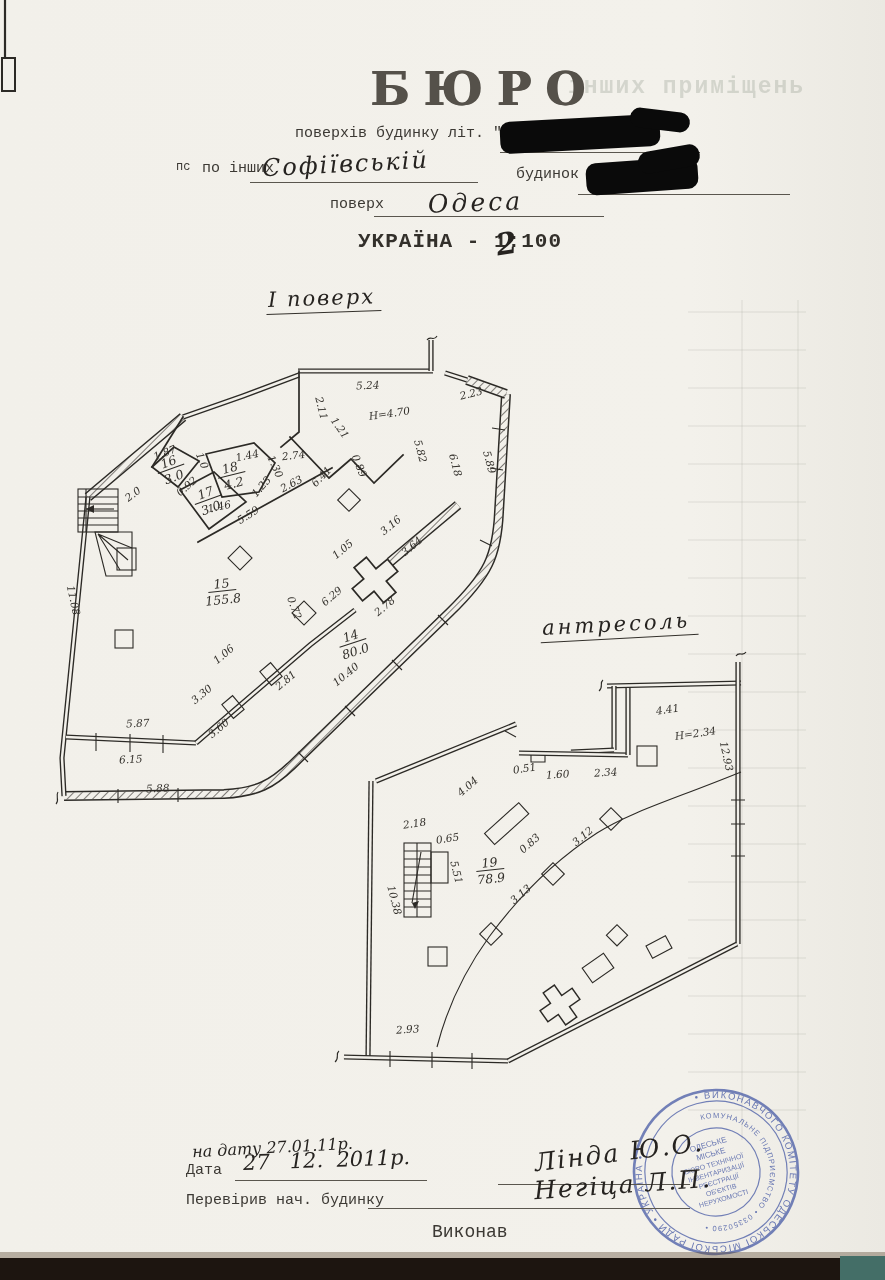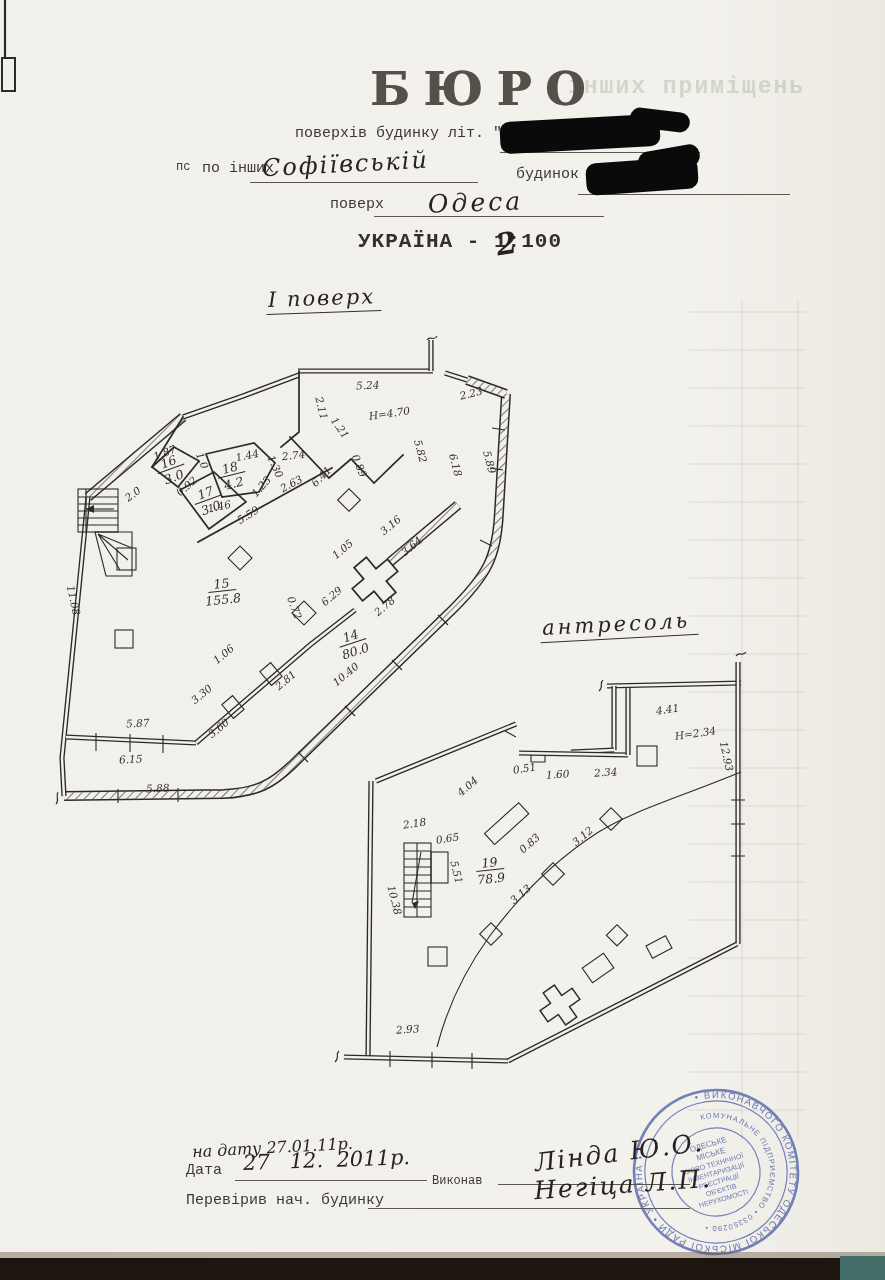--- a/index.html
+++ b/index.html
@@ -326,20 +326,20 @@
   <div class="abs print" style="left:358px;top:230px;font-size:21px;font-weight:bold;letter-spacing:1px;color:#33302b"><span>УКРАЇНА - 1:</span><span>100</span></div>
   <div class="abs hand" style="left:496px;top:226px;font-size:30px;font-weight:bold;transform:rotate(-9deg)">2</div>
 
   <div class="abs hand" style="left:266px;top:286px;font-size:21px;letter-spacing:2px;border-bottom:1.6px solid #33302b;padding:0 6px 2px 2px;transform:rotate(-2deg)">І поверх</div>
   <div class="abs hand" style="left:540px;top:612px;font-size:21px;letter-spacing:3px;border-bottom:1.6px solid #33302b;padding:0 8px 2px 2px;transform:rotate(-3deg)">антресоль</div>
 
   <div class="abs hand" style="left:192px;top:1138px;font-size:16px;transform:rotate(-3deg)">на дату 27.01.11р.</div>
   <div class="abs print" style="left:186px;top:1162px;font-size:15px">Дата</div>
   <div class="abs hand" style="left:243px;top:1148px;font-size:21px;white-space:pre;transform:rotate(-2deg)">27   12.  2011р.</div>
   <div class="abs uline" style="left:235px;top:1180px;width:192px"></div>
-  <div class="abs print" style="left:432px;top:1174px;font-size:12px">Виконав</div>
+  <div class="abs print" style="left:432px;top:1222px;font-size:18px">Виконав</div>
   <div class="abs uline" style="left:498px;top:1184px;width:192px"></div>
   <div class="abs hand" style="left:534px;top:1138px;font-size:25px;transform:rotate(-7deg);letter-spacing:2px">Лінда Ю.О.</div>
   <div class="abs print" style="left:186px;top:1192px;font-size:15px">Перевірив нач. будинку</div>
   <div class="abs uline" style="left:368px;top:1208px;width:322px"></div>
   <div class="abs hand" style="left:534px;top:1170px;font-size:25px;transform:rotate(-4deg);letter-spacing:2px">Негіца Л.П.</div>
 
 </div>
 
 </body></html>

